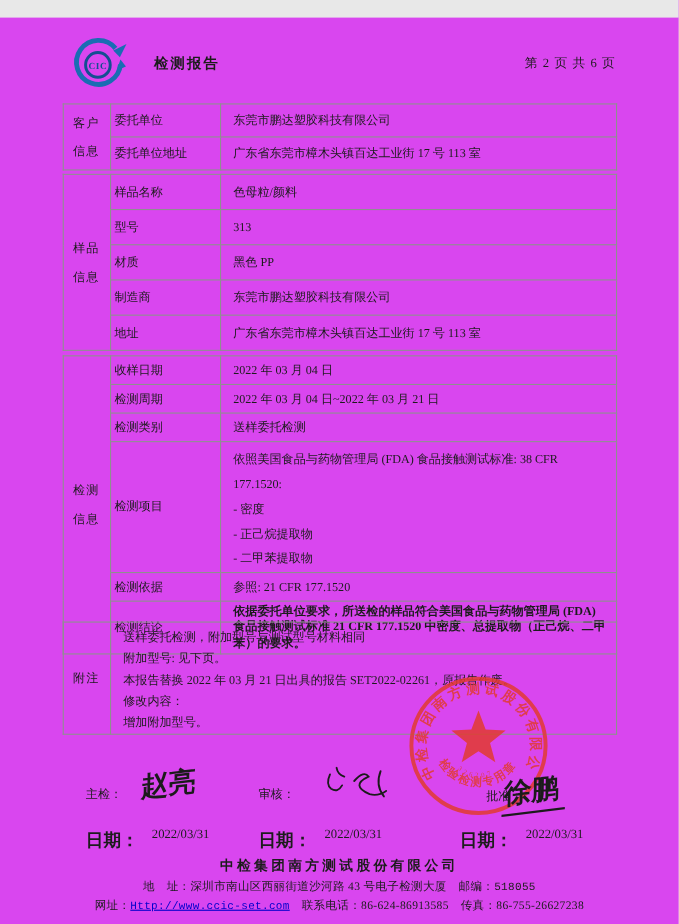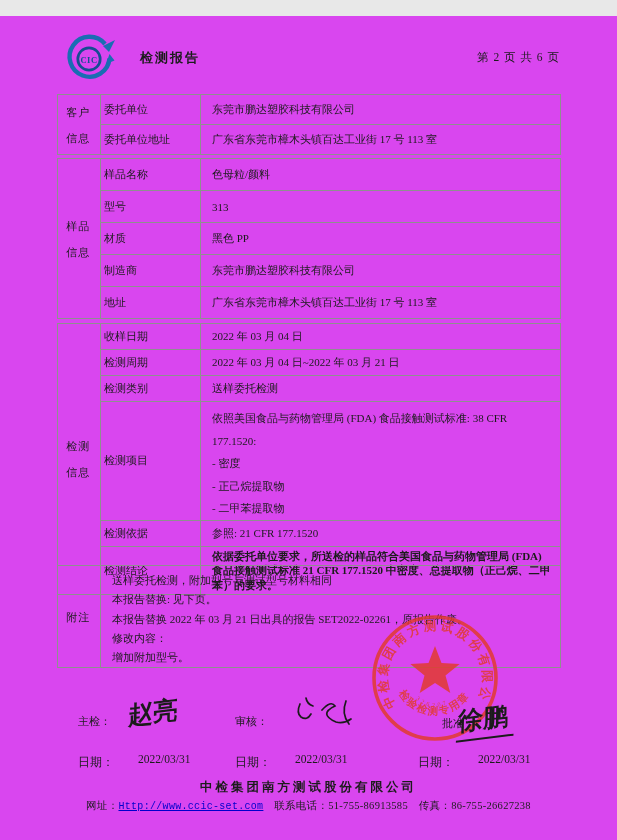--- a/index.html
+++ b/index.html
@@ -33,21 +33,21 @@
   .t3 .r-concl td { height:44px; }
   .t3 .r-concl .val { line-height:14.5px; padding-top:2px; padding-bottom:2px;font-weight:bold; }
   .t4 { top:549px; } .t4 td { height:96px; }
   .t4 .notes-val { vertical-align:top; padding-top:5px; line-height:19.3px; }
 
   
   .stamp { position:absolute; left:366px; top:593px; width:138px; height:138px; opacity:.84; z-index:5; pointer-events:none; }
 
   
   .sig-label { position:absolute; font-size:11px; z-index:2; }
-  .sig-date-label { position:absolute; font-size:12px; }
+  .sig-date-label { position:absolute; font-size:16px;font-weight:bold; }
   .sig-date { position:absolute; font-size:11.5px; }
   .sig-text { position:absolute; font-size:25px; font-weight:bold; color:#1b1b1b;
               font-family:"DejaVu Sans",sans-serif; transform:rotate(-7deg) skewX(-8deg); z-index:6; }
   .sig-underline { border-bottom:2.2px solid #1b1b1b; padding:0 6px 2px 2px; }
   .sig-scribble { position:absolute; z-index:2; }
 
   
   .footer { position:absolute; left:0; top:763px; width:100%; text-align:center; }
   .f-company { font-size:12.5px; font-weight:bold; letter-spacing:3px; }
   .f-line { font-size:10.5px; margin-top:3px; letter-spacing:.3px; }
@@ -151,21 +151,21 @@
     </table>
 
   <table class="t4">
     <tbody>
         <tr>
       <td class="col-sec sec-cell">
             <div>附注</div>
           </td>
       <td class="val notes-val" style="width:460px;">
         <div>送样委托检测，附加型号与测试型号材料相同</div>
-        <div>本报告替换: 见下页。</div>
+        <div>附加型号: 见下页。</div>
         <div>本报告替换 2022 年 03 月 21 日出具的报告 SET2022-02261，原报告作废。</div>
         <div>修改内容：</div>
         <div>增加附加型号。</div>
       </td>
     </tr>
   </tbody>
     </table>
 
   <svg class="stamp" viewBox="0 0 138 138">
     <defs>
@@ -205,17 +205,20 @@
   <div class="sig-date-label" style="left:78px; top:738px;">日期：</div>
   <div class="sig-date" style="left:138px; top:737px;">2022/03/31</div>
   <div class="sig-date-label" style="left:235px; top:738px;">日期：</div>
   <div class="sig-date" style="left:295px; top:737px;">2022/03/31</div>
   <div class="sig-date-label" style="left:418px; top:738px;">日期：</div>
   <div class="sig-date" style="left:478px; top:737px;">2022/03/31</div>
 
   <div class="footer">
     <div class="f-company">中检集团南方测试股份有限公司</div>
     <div class="f-line">
-      <span>网址：</span><a href="#" class="f-link">Http://www.ccic-set.com</a><span>　联系电话：</span><span>51-755-86913585</span><span>　传真：</span><span>86-755-26627238</span>
+      <span>地　址：</span><span>深圳市南山区西丽街道沙河路 43 号电子检测大厦</span><span>　邮编：</span><span class="f-mono">518055</span>
+    </div>
+    <div class="f-line">
+      <span>网址：</span><a href="#" class="f-link">Http://www.ccic-set.com</a><span>　联系电话：</span><span>86-624-86913585</span><span>　传真：</span><span>86-755-26627238</span>
     </div>
   </div>
 
 </div>
 
 </body></html>

